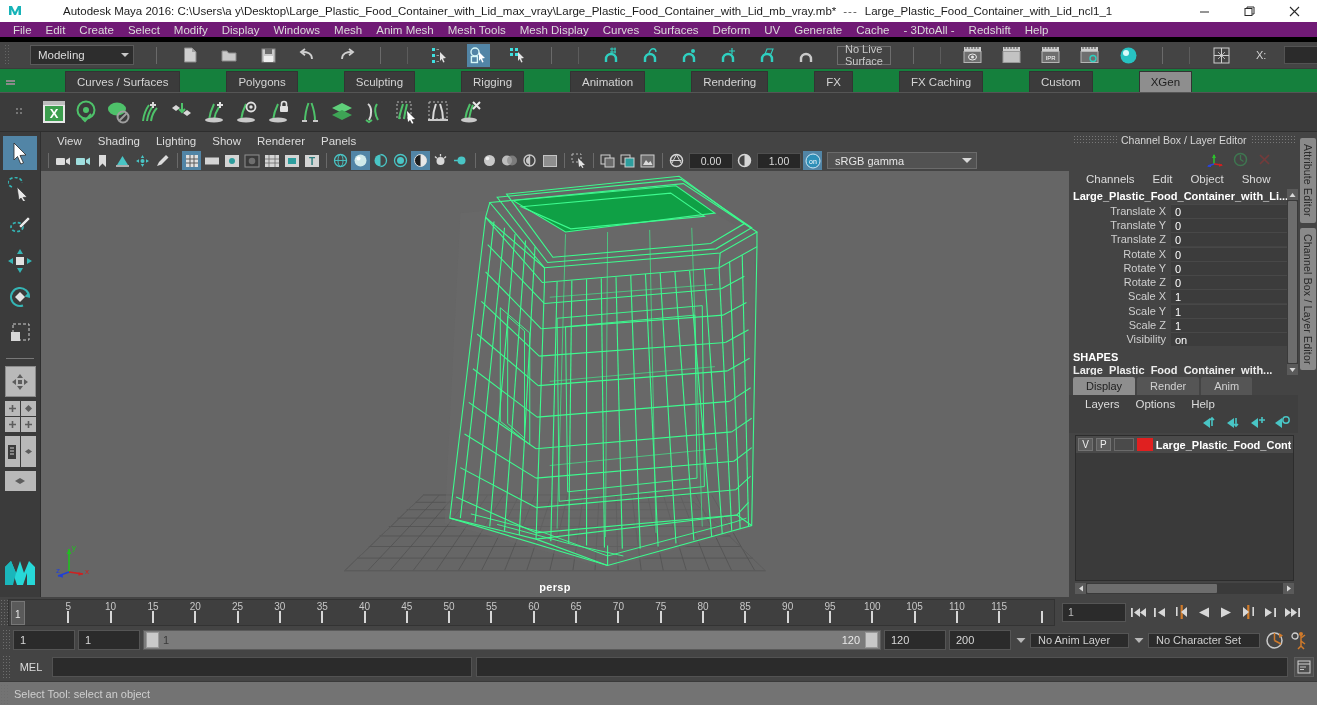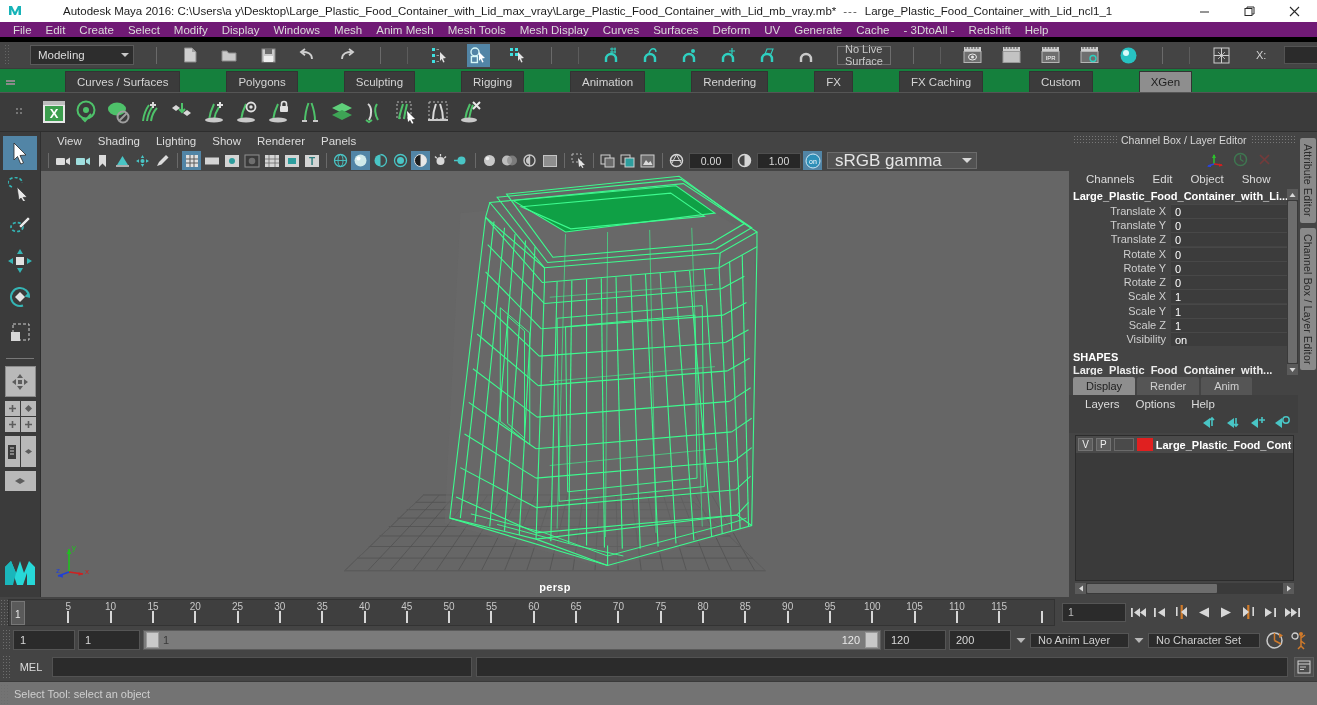--- a/index.html
+++ b/index.html
@@ -113,21 +113,21 @@
   
   .viewpanel { flex: 1 1 auto; display:flex; flex-direction:column; min-width:0; background:#444; }
   .vp-menubar { height: 18px; flex:0 0 18px; display:flex; align-items:center; padding-left:8px; background:#444;}
   .vp-menubar .mi { padding: 0 8px; font-size:11.5px; color:#dcdcdc; height:18px; line-height:18px;}
   .vp-toolbar { height: 21px; flex:0 0 21px; display:flex; align-items:center; background:#444; padding-left:3px;}
   .vbtn { width:19px;height:19px;display:flex;align-items:center;justify-content:center;flex:0 0 19px; margin-right:1px;}
   .vbtn.on { background:#5285a6;}
   .vsep { width:1px;height:15px;background:#6a6a6a;margin:0 4px;flex:0 0 1px;}
   .numfield { height:16px;background:#272727;border:1px solid #4f4f4f;color:#dadada;font-size:10.5px;
     display:flex;align-items:center;justify-content:center;width:44px;flex:0 0 44px; margin:0 2px;}
-  .gammasel { height:17px;background:#525252;border:1px solid #6b6b6b;color:#e6e6e6;font-size:17px;
+  .gammasel { height:17px;background:#525252;border:1px solid #6b6b6b;color:#e6e6e6;font-size:11px;
     display:flex;align-items:center;justify-content:space-between;padding:0 4px 0 7px; width:150px;flex:0 0 150px;margin-left:4px;}
   .viewport { flex: 1 1 auto; position: relative; background: #666666; overflow:hidden; min-height:0;}
   .persp-label { position:absolute; right: 0; bottom: 4px; width:100%; text-align:center; font-size:11px; color:#ffffff; font-weight:bold; letter-spacing:.3px;}
   .axis-gizmo { position:absolute; left: 14px; bottom: 12px; width: 46px; height: 46px;}
 
   
   .rightdock { width: 248px; flex:0 0 248px; display:flex; background:#444; }
   .rd-main { flex:1 1 auto; display:flex; flex-direction:column; min-width:0;}
   .rd-tabs { width: 19px; flex:0 0 19px; background:#444; display:flex;flex-direction:column; align-items:center; padding-top:6px;}
   .vtab { writing-mode: vertical-rl; background:#8a8a8a; color:#2a2a2a; font-size:10.5px;

